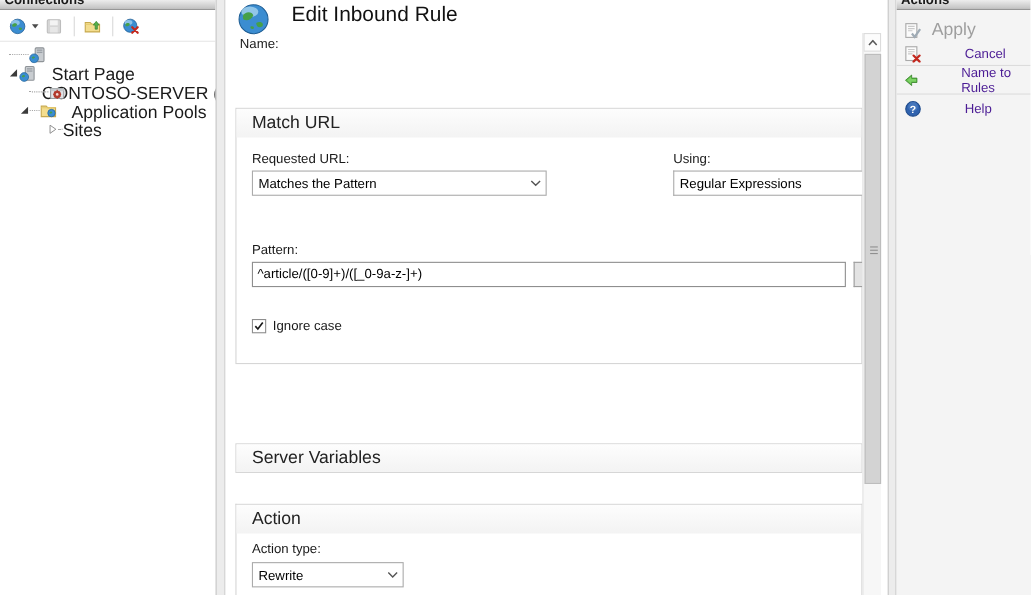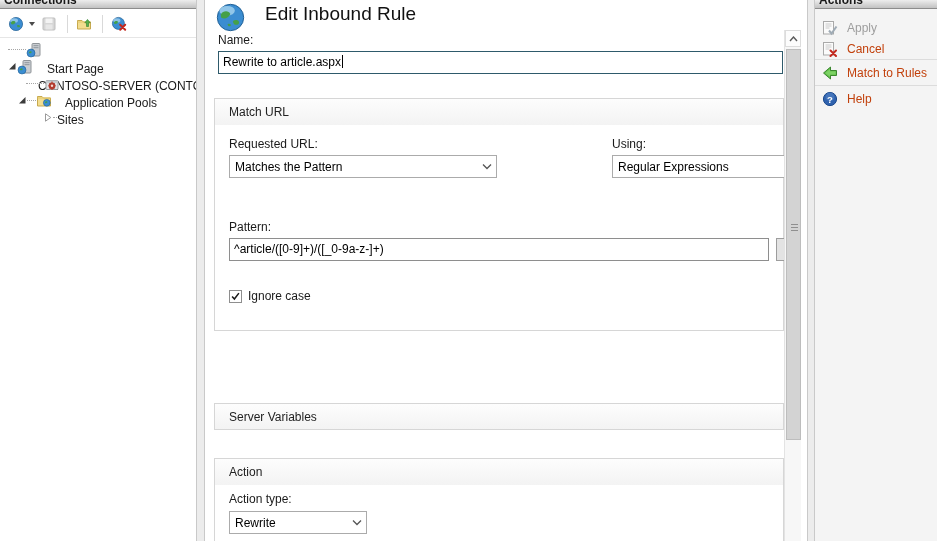--- a/index.html
+++ b/index.html
@@ -28,21 +28,21 @@
     padding-left:5px; border-bottom:1px solid #e6e6e6;
   }
   .tb-btn { display:flex; align-items:center; padding:2px 3px; border-radius:2px; }
   .tb-sep { width:1px; height:18px; background:#d9d9d9; margin:0 5px; }
   .drop-caret { width:0; height:0; border-left:3.5px solid transparent;
     border-right:3.5px solid transparent; border-top:4px solid #4b4b4b; margin-left:3px; }
   .grayed { filter:grayscale(1); opacity:.55; }
 
   #tree { margin-top:3px; }
   .tree-row { height:17px; display:flex; align-items:center; white-space:nowrap; cursor:default; }
-  .tree-row .lbl { padding:0 3px; font-size:12px;margin-top:39px; }
+  .tree-row .lbl { padding:0 3px; font-size:16px;margin-top:39px; }
   .expander { width:9px; height:9px; flex:0 0 9px; display:inline-block; }
   .dotstub { display:inline-block; height:1px; border-top:1px dotted #a6a6a6; }
   .tico { width:16px; height:16px; flex:0 0 16px; margin-right:2px; }
   .sel-box { display:flex; align-items:center; background:#efefef;
     border:1px solid #d5d5d5; border-radius:2px; padding:0 2px; height:17px; }
 
   
   .splitter { top:0; height:541px; background:#ececec;
     border-left:1px solid #c9c9c9; border-right:1px solid #c9c9c9; }
 
@@ -53,21 +53,21 @@
   .field-label { color:#1a1a1a; font-size:12px; }
   .textbox {
     background:#fff; border:1px solid #ababab; height:23px;
     line-height:21px; padding:0 4px; font-size:12px; color:#000; overflow:hidden; white-space:nowrap;
   }
   .textbox.focused { border-color:#2e5a6b; }
   .caret { display:inline-block; width:1px; height:13px; background:#000;
     vertical-align:-2px; margin-left:1px; }
   .groupbox { left:9px; width:570px; border:1px solid #d6d6d6; background:#fff; }
   .box-header { height:26px; background:linear-gradient(180deg,#fdfdfd,#f3f3f3);
-    display:flex; align-items:center; padding-left:14px; font-size:12px; color:#222; }
+    display:flex; align-items:center; padding-left:14px; font-size:16px; color:#222; }
   .select {
     background:#fff; border:1px solid #ababab; height:23px; display:flex;
     align-items:center; padding-left:5px; font-size:12px; color:#000;
     justify-content:space-between; overflow:hidden; white-space:nowrap;
   }
   .select .chev { flex:0 0 18px; display:flex; justify-content:center; }
   .checkbox { width:13px; height:13px; background:#fff; border:1px solid #8e8e8e; }
 
   
   #scrollbar { left:579px; top:30px; width:17px; height:511px; background:#f7f7f7;
@@ -75,22 +75,22 @@
   #scroll-up { height:17px; background:#fcfcfc; border:1px solid #dcdcdc;
     display:flex; align-items:center; justify-content:center; }
   #scroll-thumb { position:absolute; left:1px; top:19px; width:15px; height:391px;
     background:#d3d3d3; border:1px solid #bdbdbd; }
   .grip { position:absolute; left:4px; width:7px; height:1px; background:#8f8f8f; }
 
   
   #right-panel { left:815px; top:0; width:122px; height:541px; background:#f4f4f4; overflow:hidden; }
   .action-item { position:absolute; left:7px; display:flex; align-items:center; height:17px; }
   .action-item .aico { width:16px; height:16px; margin-right:9px; }
-  .action-link { color:#c2410c; font-size:12px; cursor:pointer; }
-  .action-disabled { color:#9e9e9e; font-size:12px;text-align:right; }
+  .action-link { color:#4c1d95; font-size:12px; cursor:pointer;margin-left:30px; }
+  .action-disabled { color:#9e9e9e; font-size:16px;text-align:right; }
   .action-sep { position:absolute; left:0; width:122px; height:1px; background:#dcdcdc; }
 </style>
 </head>
 <body>
 
 <div id="left-panel" class="abs">
   <div class="panel-header">
     <span>Connections</span>
   </div>
 
@@ -201,23 +201,20 @@
   <svg id="title-globe" class="abs" viewBox="0 0 32 32">
     <circle cx="16" cy="16" r="13.6" fill="#3b8dd1" stroke="#1f5e94" stroke-width="1"></circle>
     <ellipse cx="12.5" cy="9" rx="8" ry="5" fill="#a8d4ef" opacity="0.8"></ellipse>
     <path d="M6 13 C8 8.5, 14.5 8.5, 15.8 12.4 C14 16.6, 9.5 18.2, 6.3 16 Z" fill="#45a049"></path>
     <path d="M18.5 19.5 C22 17.6, 26 19.2, 24.4 22.6 C21.4 24.8, 18.5 23, 18.5 19.5 Z" fill="#45a049"></path>
     <path d="M13 23 C14.8 22, 17 22.8, 16.2 24.6 C14.7 25.8, 13 24.8, 13 23 Z" fill="#45a049"></path>
   </svg>
   <div id="page-title" class="abs">Edit Inbound Rule</div>
 
   <div class="abs field-label" style="left:13px; top:33px;">Name:</div>
-  <div class="abs textbox focused" style="left:13px; top:51px; width:565px;">
-    <span>Rewrite to article.aspx</span><span class="caret"></span>
-  </div>
 
   <div class="groupbox abs" style="top:98px; height:233px;">
     <div class="box-header">
       <span>Match URL</span>
     </div>
     <div class="abs field-label" style="left:14px; top:38px;">Requested URL:</div>
     <div class="select abs" style="left:14px; top:56px; width:268px;">
       <span>Matches the Pattern</span>
       <span class="chev">
         <svg width="10" height="7" viewBox="0 0 10 7">
@@ -305,21 +302,21 @@
     <span class="action-link">Cancel</span>
   </div>
 
   <div class="action-sep" style="top:59px;"></div>
 
   <div class="action-item" style="top:64px;">
     <svg class="aico" viewBox="0 0 16 16">
       <path d="M8.5 2 L1.5 8 L8.5 14 V10.5 H14.5 V5.5 H8.5 Z" fill="#63c04c" stroke="#2f7d23" stroke-width="0.9"></path>
       <path d="M8 4 L3.5 8 L8 11.8 V9.5 H13.5 V6.5 H8 Z" fill="#8fdd74" opacity="0.6"></path>
     </svg>
-    <span class="action-link">Match to Rules</span>
+    <span class="action-link">Name to Rules</span>
   </div>
 
   <div class="action-sep" style="top:85px;"></div>
 
   <div class="action-item" style="top:90px;">
     <svg class="aico" viewBox="0 0 16 16">
       <circle cx="8" cy="8" r="6.6" fill="#2f62ae" stroke="#1d4a8c"></circle>
       <circle cx="8" cy="6" r="4.4" fill="#5585c7" opacity="0.55"></circle>
       <text x="8" y="11.6" font-size="9.5" font-weight="bold" fill="#ffffff" text-anchor="middle">?</text>
     </svg>

